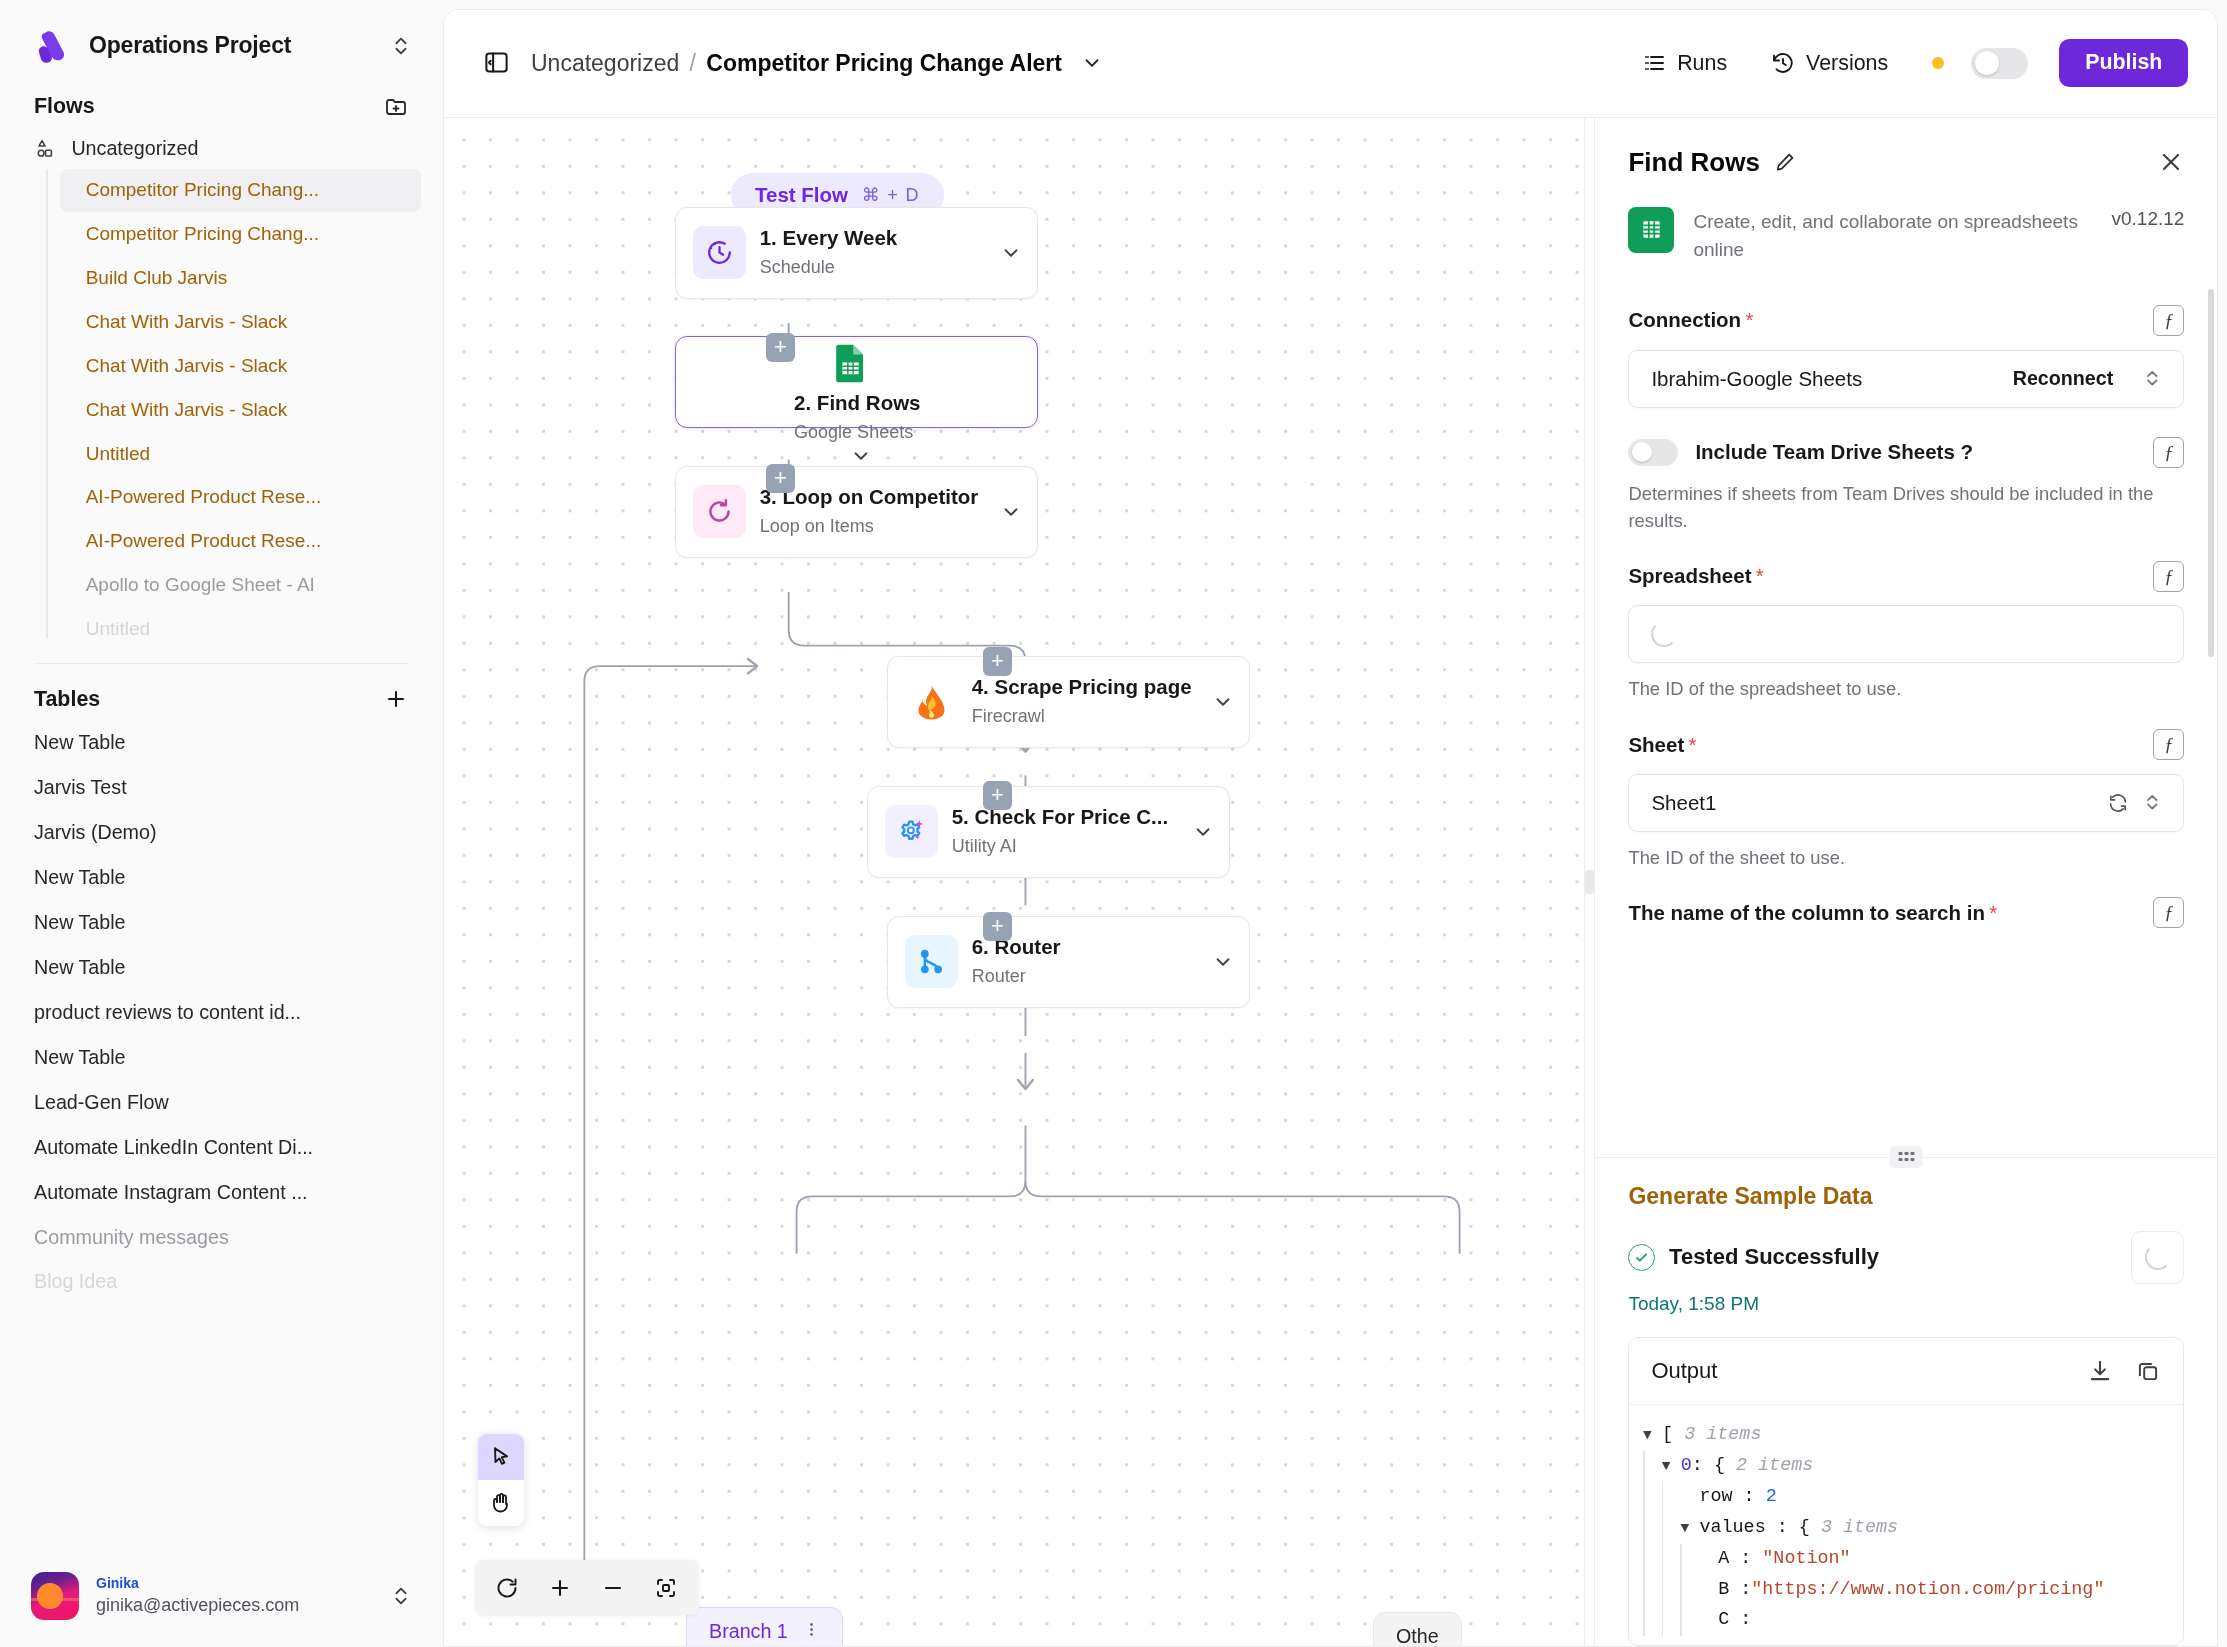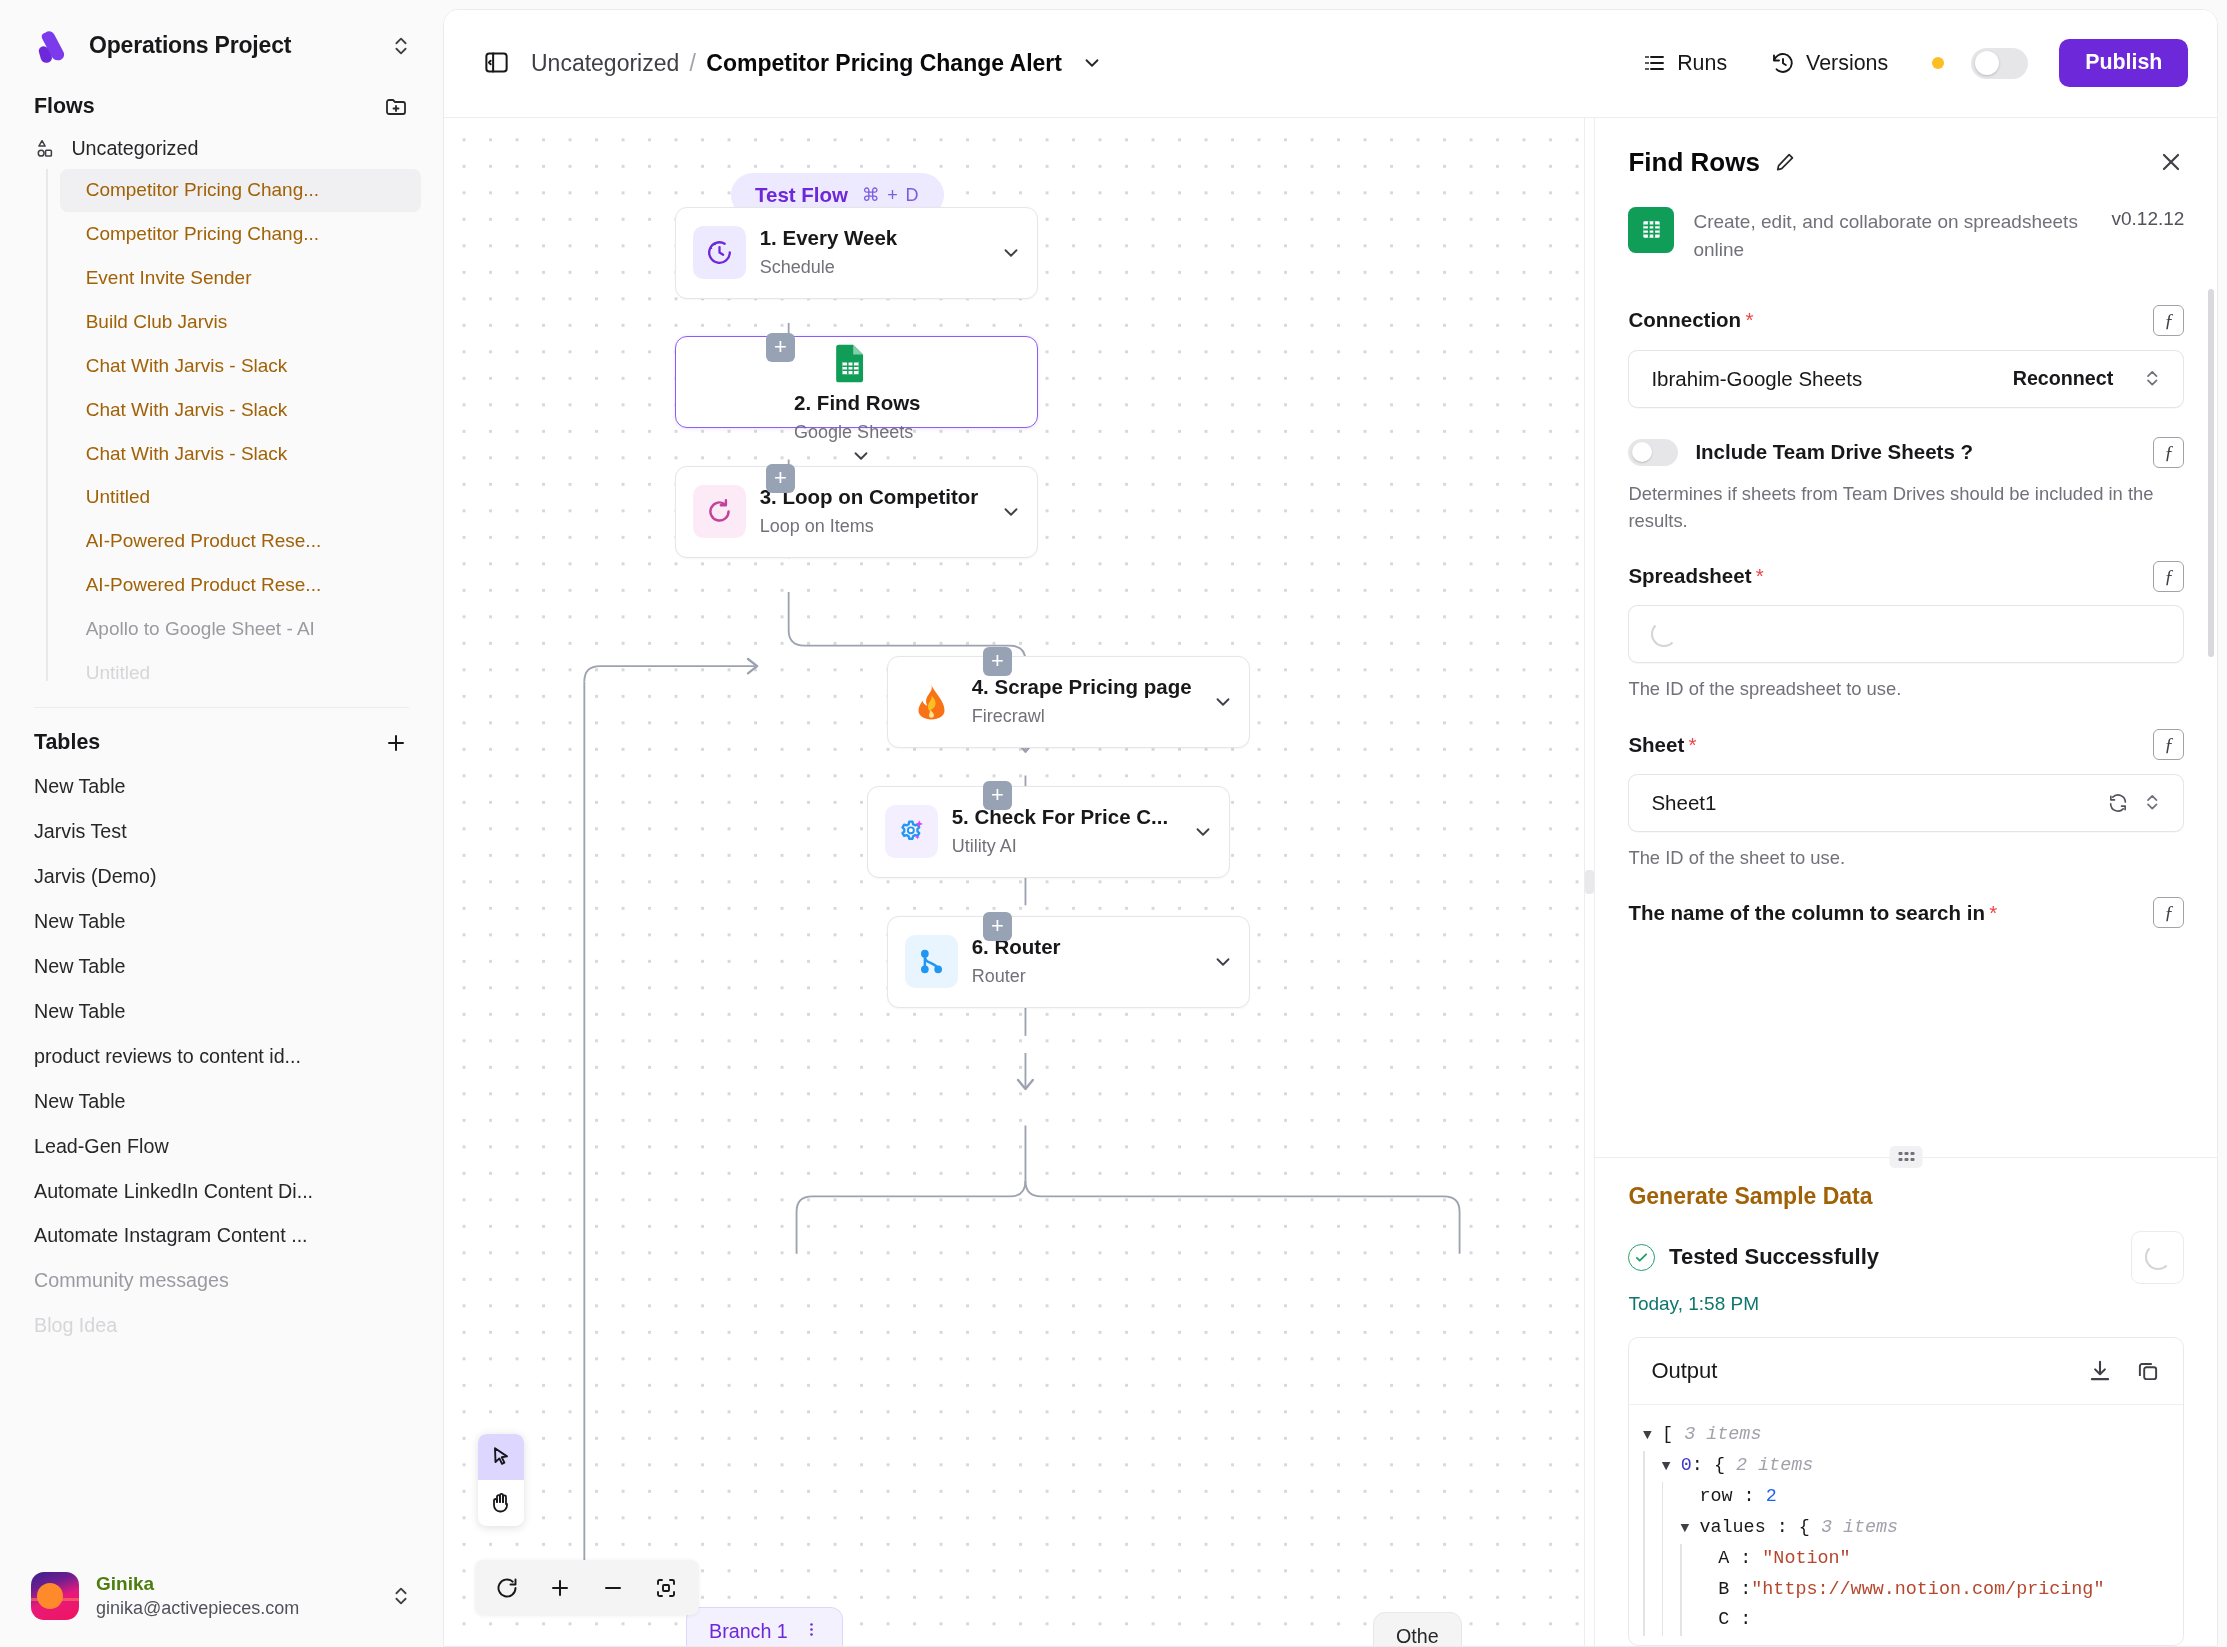--- a/index.html
+++ b/index.html
@@ -71,21 +71,21 @@
     background: linear-gradient(160deg,#3b1e8f 0%, #6d1f8f 28%, #e8197c 55%, #f0145e 100%);
     position: relative; overflow: hidden;
   }
   .avatar:after {
     content:""; position:absolute; width:26px; height:26px; border-radius:50%;
     background:#ff8a2b; left:6px; top:11px;
   }
   .avatar:before {
     content:""; position:absolute; left:0; right:0; top:26px; height:2.6px; background:#ff7b5a; opacity:.6;
   }
-  .user-name { font-size: 19px; font-weight: 700; color: #4d7c0f; line-height: 1.25; }
+  .user-name { font-size: 14px; font-weight: 700; color: #1d4ed8; line-height: 1.25; }
   .user-mail { font-size: 18px; color: #52525b; line-height: 1.35; }
   .user-txt { flex: 1; min-width:0; }
 
   
   .main {
     flex: 1; position: relative;
     background: #fff;
     margin: 8.6px 8.6px 0 0;
     border: 0.9px solid #ebebed;
     border-radius: 15.4px 15.4px 0 0;
@@ -342,21 +342,20 @@
             <circle cx="8" cy="17" r="3.2"></circle>
             <rect x="13" y="13.8" width="6.5" height="6.5" rx="1"></rect>
           </svg>
       </span>
       <span>Uncategorized</span>
     </div>
 
     <div class="flow-list" id="flow-list">
         <div class="flow-item active">Competitor Pricing Chang...</div>
         <div class="flow-item">Competitor Pricing Chang...</div>
-        <div class="flow-item">Event Invite Sender</div>
         <div class="flow-item">Build Club Jarvis</div>
         <div class="flow-item">Chat With Jarvis - Slack</div>
         <div class="flow-item">Chat With Jarvis - Slack</div>
         <div class="flow-item">Chat With Jarvis - Slack</div>
         <div class="flow-item">Untitled</div>
         <div class="flow-item">AI-Powered Product Rese...</div>
         <div class="flow-item">AI-Powered Product Rese...</div>
         <div class="flow-item dim1">Apollo to Google Sheet - AI</div>
         <div class="flow-item dim2">Untitled</div>
       </div>

